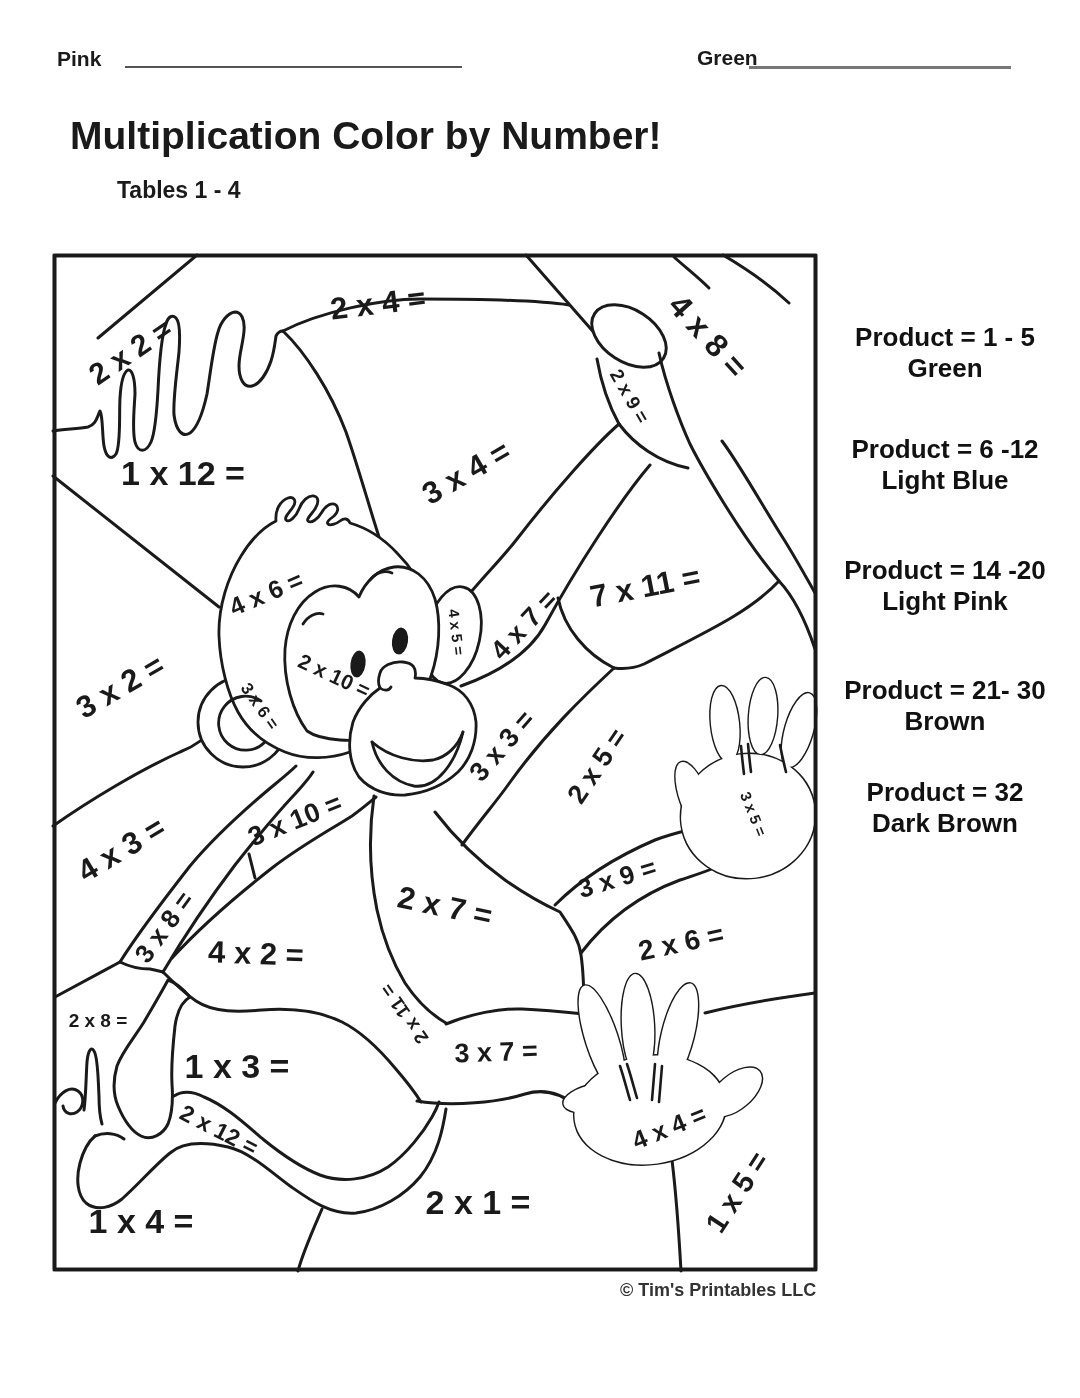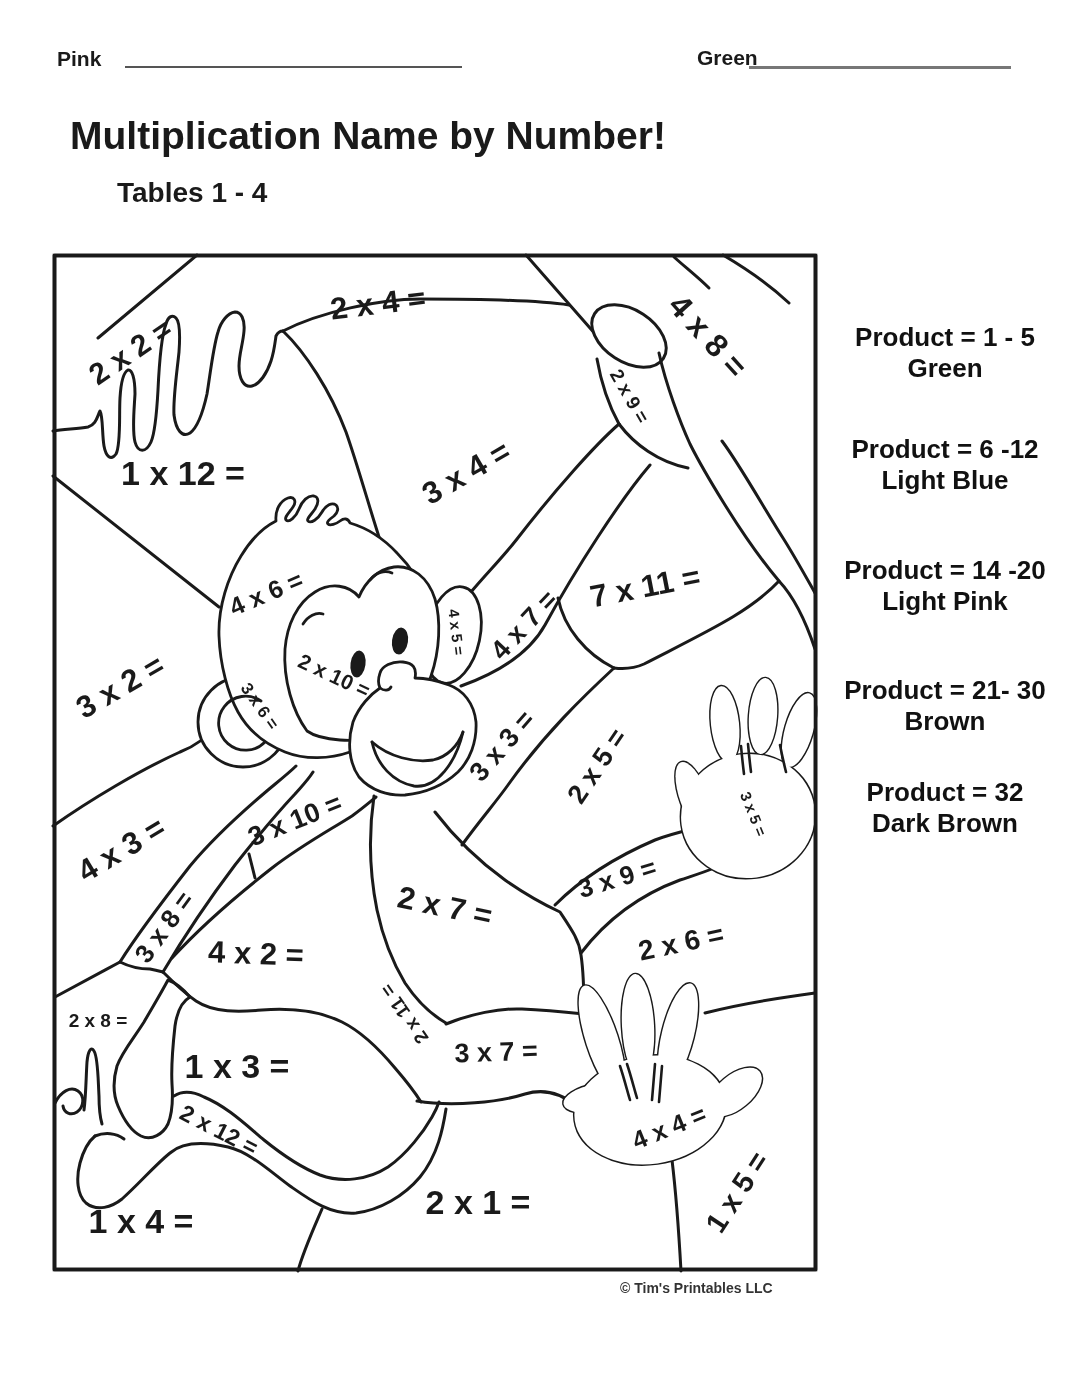--- a/index.html
+++ b/index.html
@@ -6,30 +6,30 @@
   body{font-family:"Liberation Sans", sans-serif;position:relative;}
   .hdr{position:absolute;font-weight:bold;color:#1a1a1a;}
   .key{position:absolute;font-weight:bold;color:#111;font-size:26px;width:320px;text-align:center;left:785px;}
 </style>
 </head>
 <body>
   <div class="hdr" style="left:57px;top:47px;font-size:21px;">Pink</div>
   <div style="position:absolute;left:125px;top:66px;width:337px;border-bottom:2px solid #555;"></div>
   <div class="hdr" style="left:697px;top:46px;font-size:21px;">Green</div>
   <div style="position:absolute;left:749px;top:66px;width:262px;border-bottom:3px solid #777;"></div>
-  <div class="hdr" style="left:70px;top:114px;font-size:39px;">Multiplication Name by Number!</div>
-  <div class="hdr" style="left:117px;top:177px;font-size:28px;">Tables 1 - 4</div>
+  <div class="hdr" style="left:70px;top:114px;font-size:39px;">Multiplication Color by Number!</div>
+  <div class="hdr" style="left:117px;top:177px;font-size:23px;">Tables 1 - 4</div>
 
   <div class="key" style="top:322px;">Product = 1 - 5<br>Green</div>
   <div class="key" style="top:434px;">Product = 6 -12<br>Light Blue</div>
   <div class="key" style="top:555px;">Product = 14 -20<br>Light Pink</div>
   <div class="key" style="top:675px;">Product = 21- 30<br>Brown</div>
   <div class="key" style="top:777px;">Product = 32<br>Dark Brown</div>
 
-  <div class="hdr" style="left:620px;top:1280px;font-size:14px;color:#333;">© Tim's Printables LLC</div>
+  <div class="hdr" style="left:620px;top:1280px;font-size:18px;color:#333;">© Tim's Printables LLC</div>
 
 <svg width="1080" height="1398" viewBox="0 0 1080 1398" style="position:absolute;left:0;top:0;">
 <g fill="none" stroke="#1a1a1a" stroke-width="3" stroke-linecap="round" stroke-linejoin="round">
 
   <rect x="54.5" y="255.5" width="761" height="1014" stroke-width="3.6"></rect>
 
   <path fill="#ffffff" d="M 168,980 C 160,995 152,1008 144,1022 C 134,1038 122,1052 117,1066
      C 113,1080 113,1094 118,1106 C 123,1118 131,1131 141,1136 C 152,1141 163,1134 168,1124
      C 172,1114 173,1098 172,1084 C 171,1066 173,1044 175,1026 C 177,1012 181,1002 190,997
      C 182,988 174,982 168,980 Z"></path>

